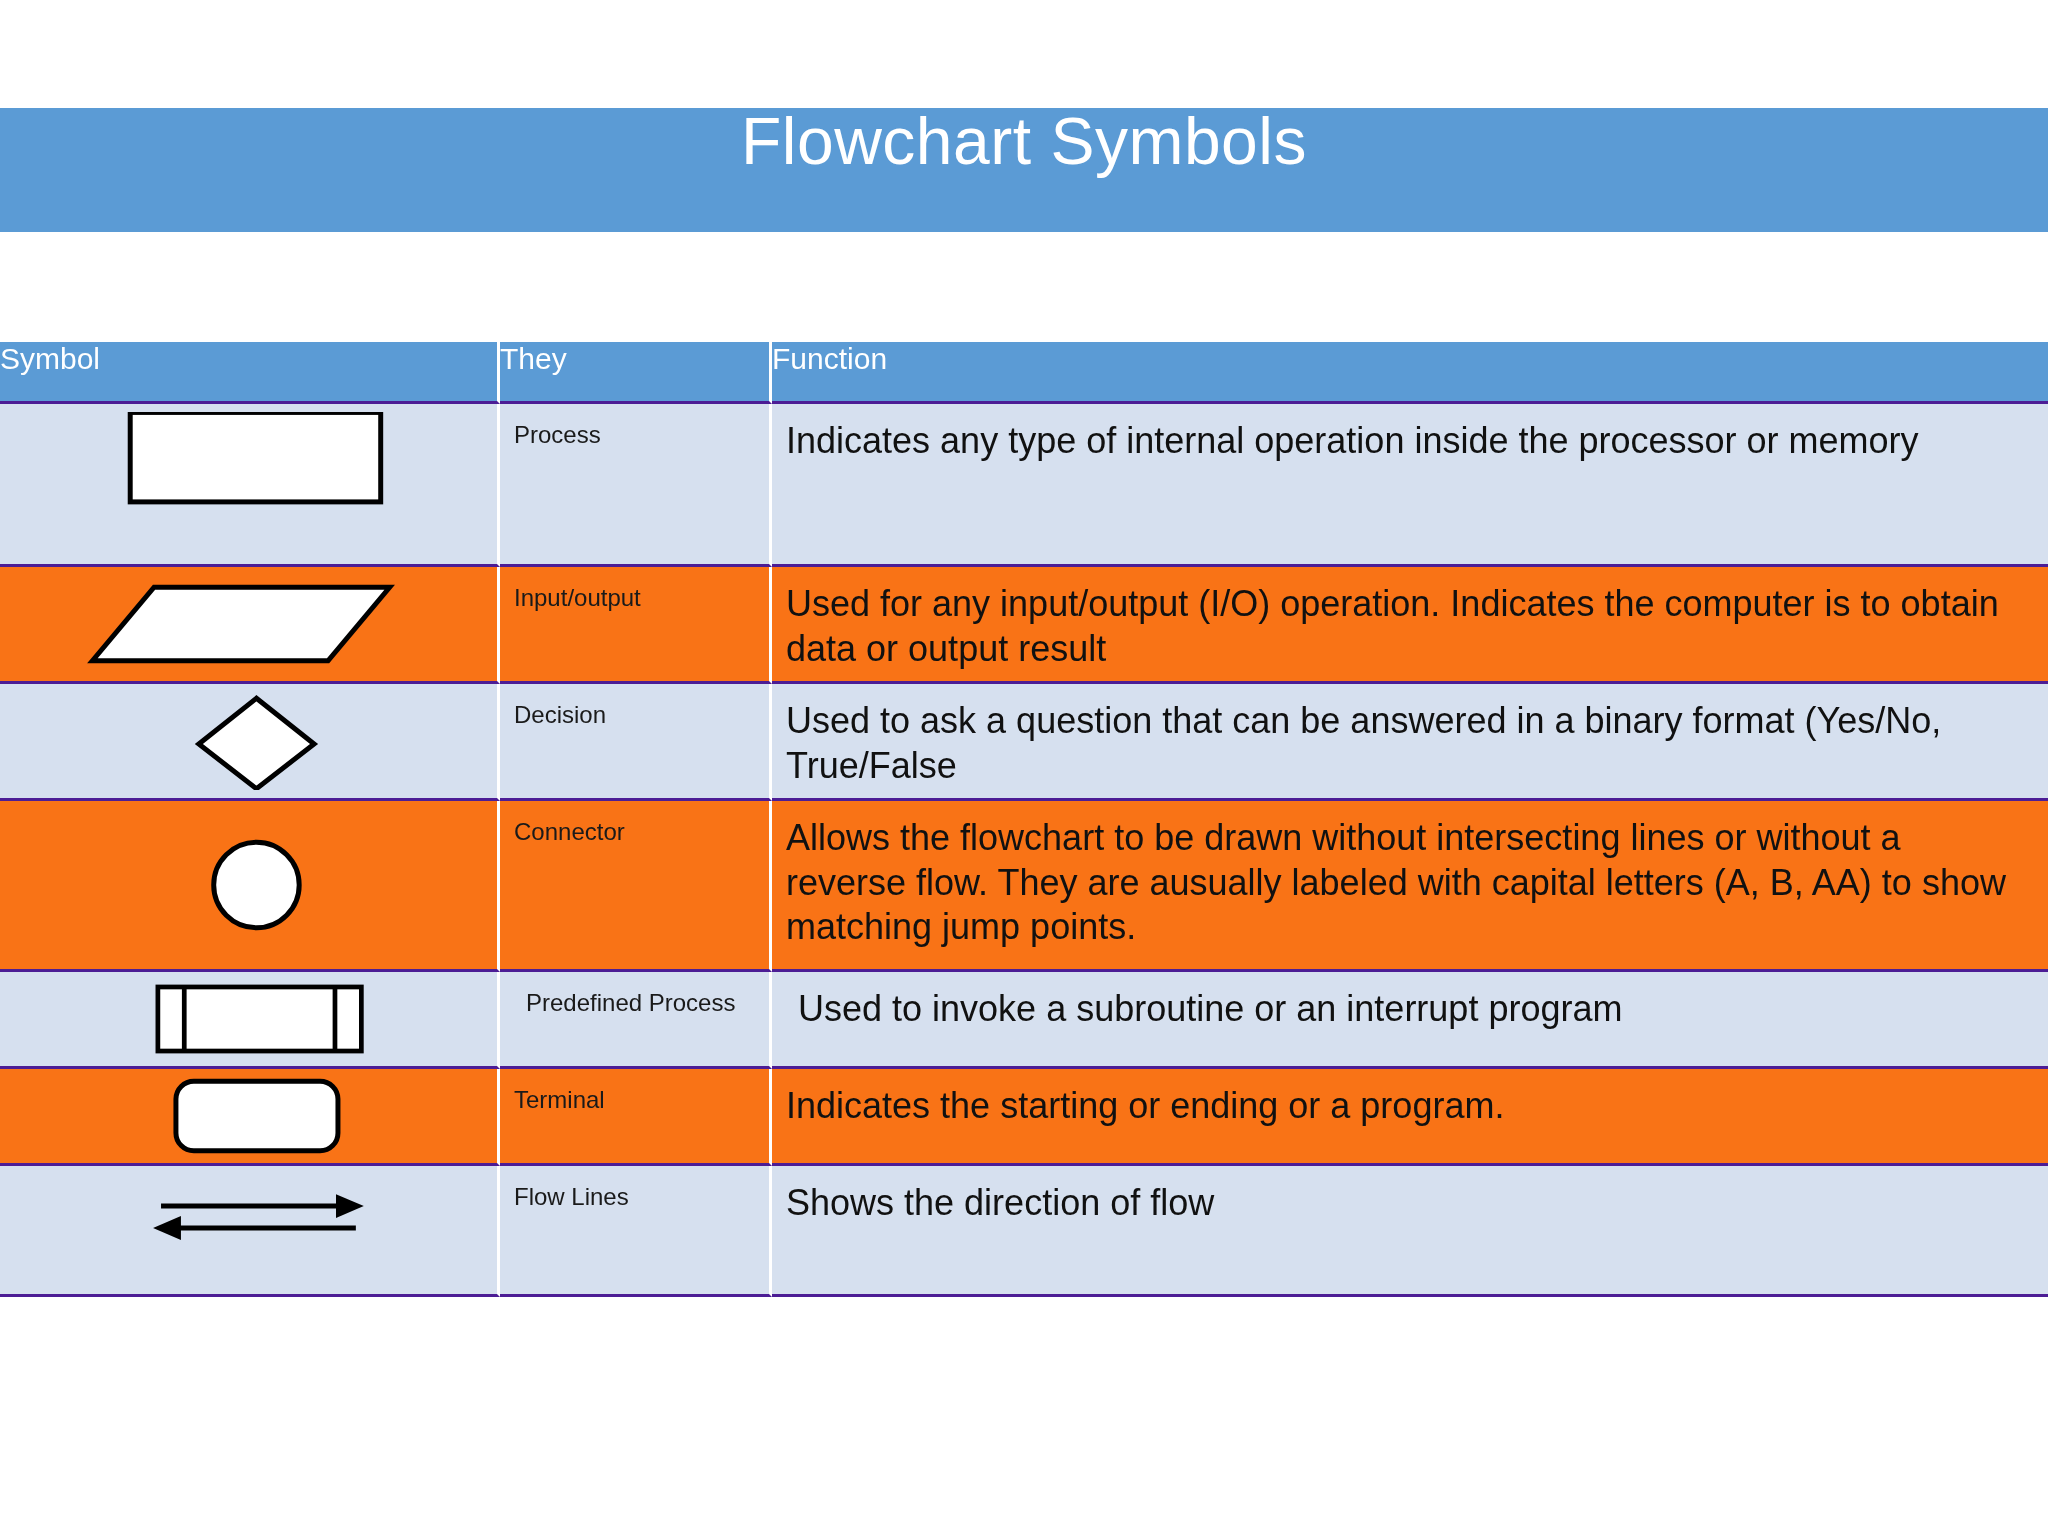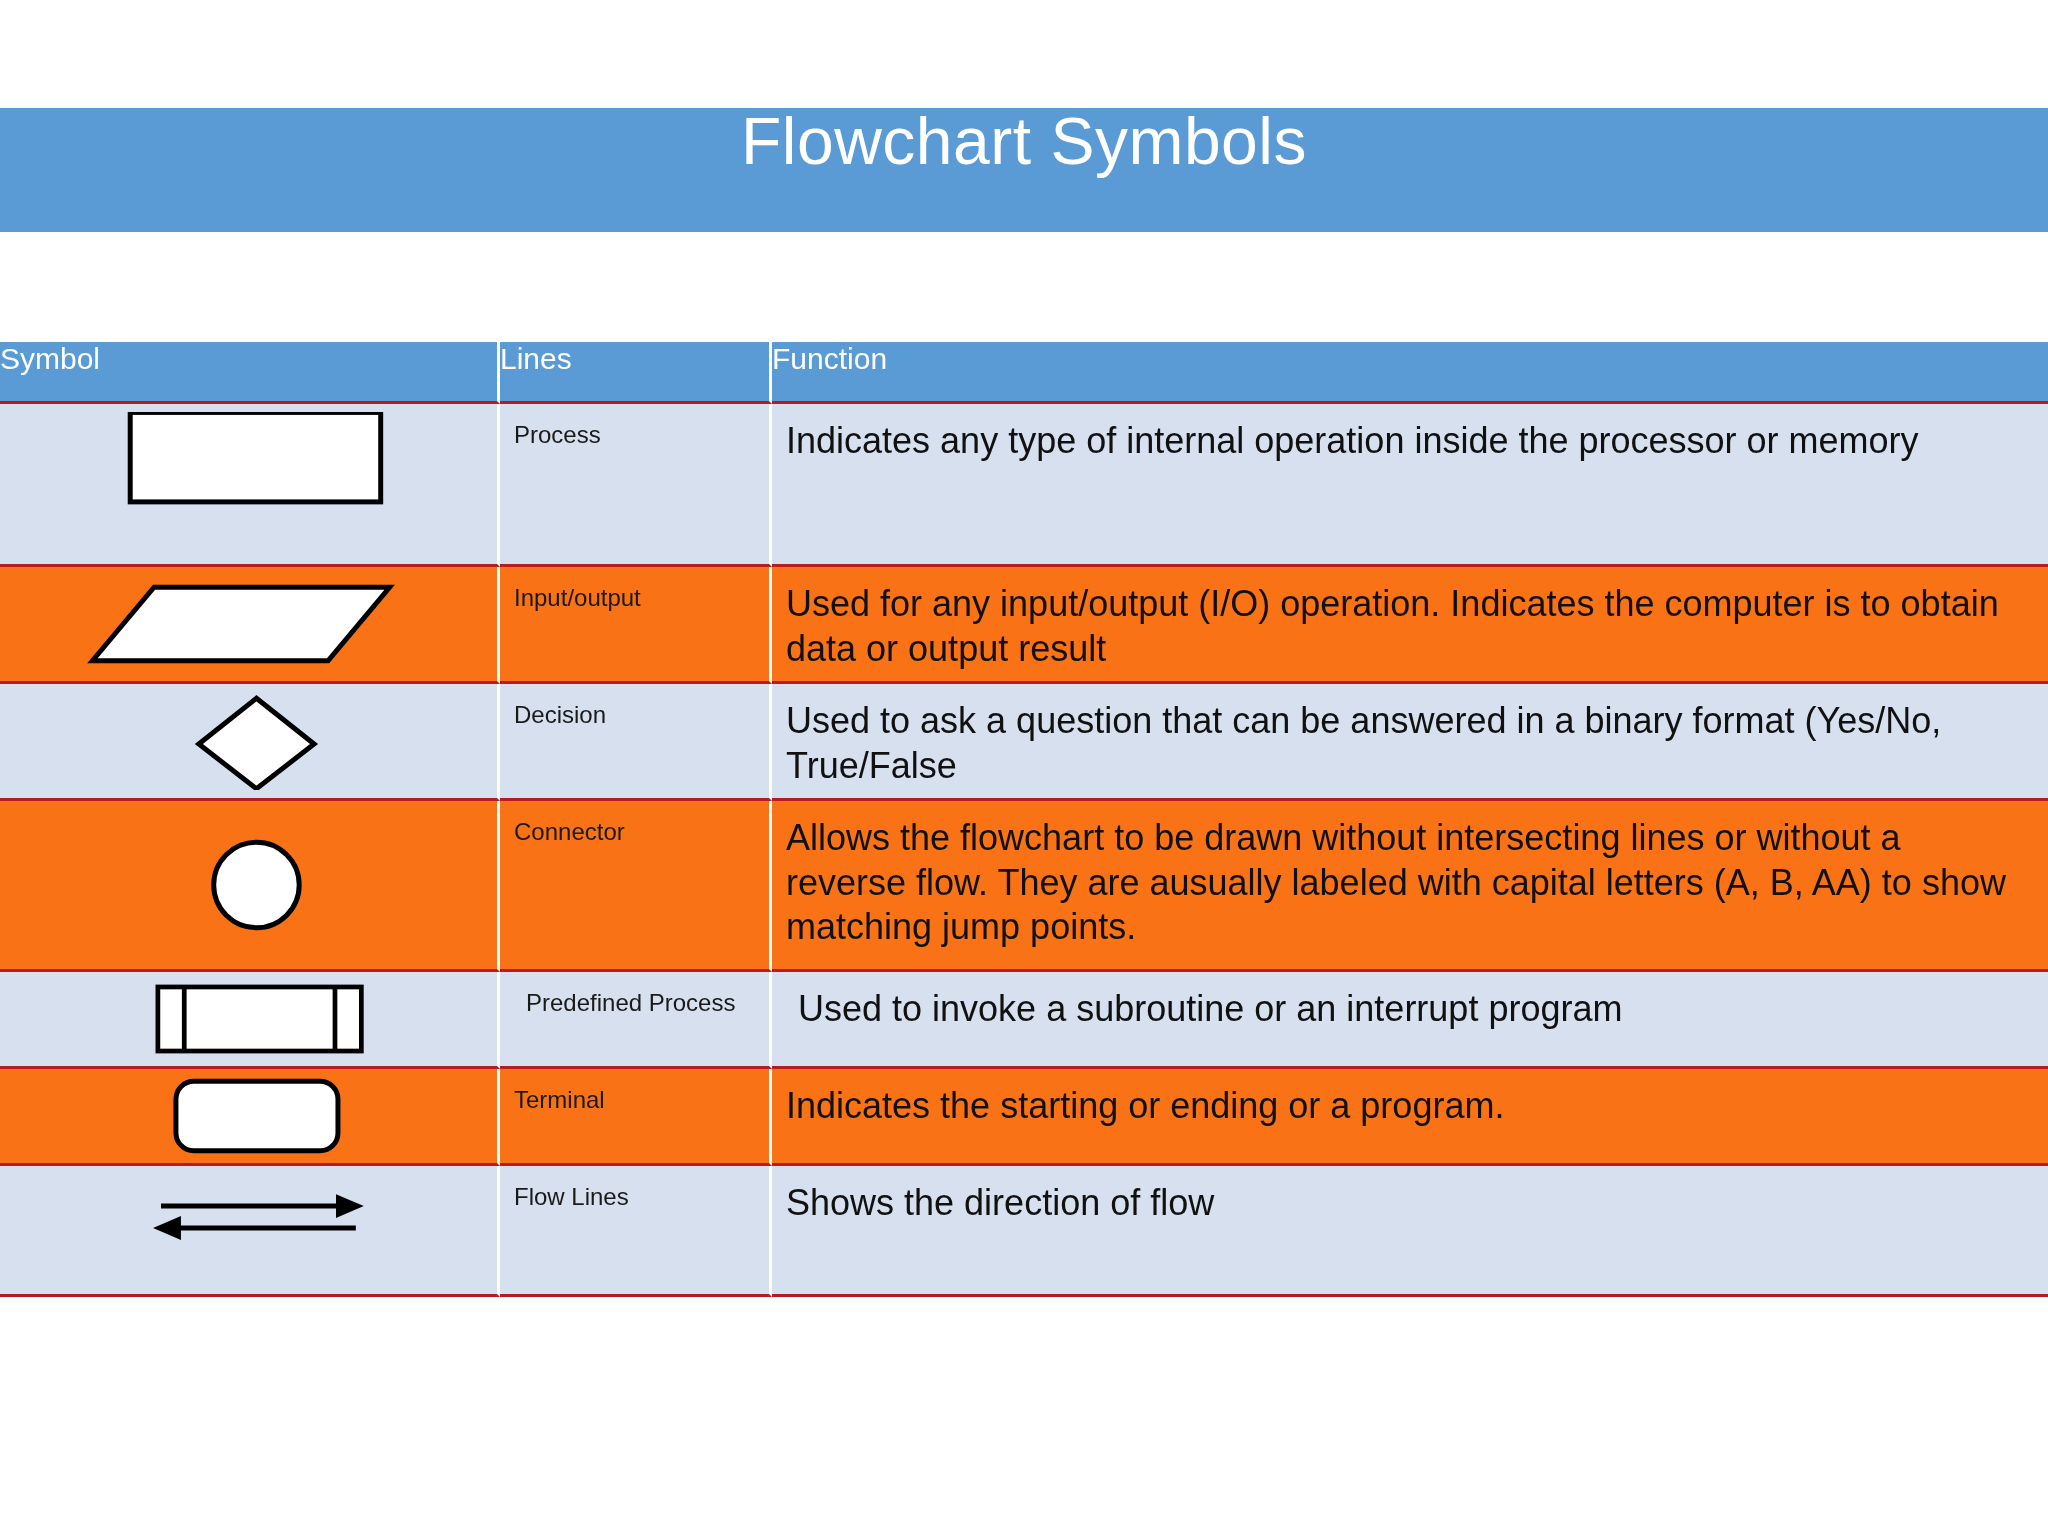--- a/index.html
+++ b/index.html
@@ -49,21 +49,21 @@
   }
   .symbol-table col.c-symbol   { width: 500px; }
   .symbol-table col.c-name     { width: 272px; }
   .symbol-table col.c-function { width: 1276px; }
 
   .symbol-table th,
   .symbol-table td {
     padding: 0;
     vertical-align: top;
     border-right: 3px solid #ffffff;
-    border-bottom: 3px solid #b91c1c;
+    border-bottom: 3px solid #4c1d95;
   }
   .symbol-table th:last-child,
   .symbol-table td:last-child { border-right: none; }
 
   thead th {
     background: #5b9bd5;
     height: 62px;
     color: #ffffff;
     font-weight: 400;
     font-size: 30px;
@@ -116,21 +116,21 @@
 
 <table class="symbol-table">
   <colgroup>
     <col class="c-symbol">
       <col class="c-name">
       <col class="c-function">
   </colgroup>
   <thead>
     <tr>
       <th>Symbol</th>
-      <th>Lines</th>
+      <th>They</th>
       <th>Function</th>
     </tr>
   </thead>
   <tbody>
 
     <tr class="row-dark r-process">
       <td class="cell-symbol">
         <div class="glyph-wrap">
           <svg class="glyph" width="500" height="144" viewBox="0 0 500 144">
             <rect x="131" y="86" width="252" height="90" fill="#ffffff" stroke="#000000" stroke-width="5" transform="translate(0,-86)"></rect>

